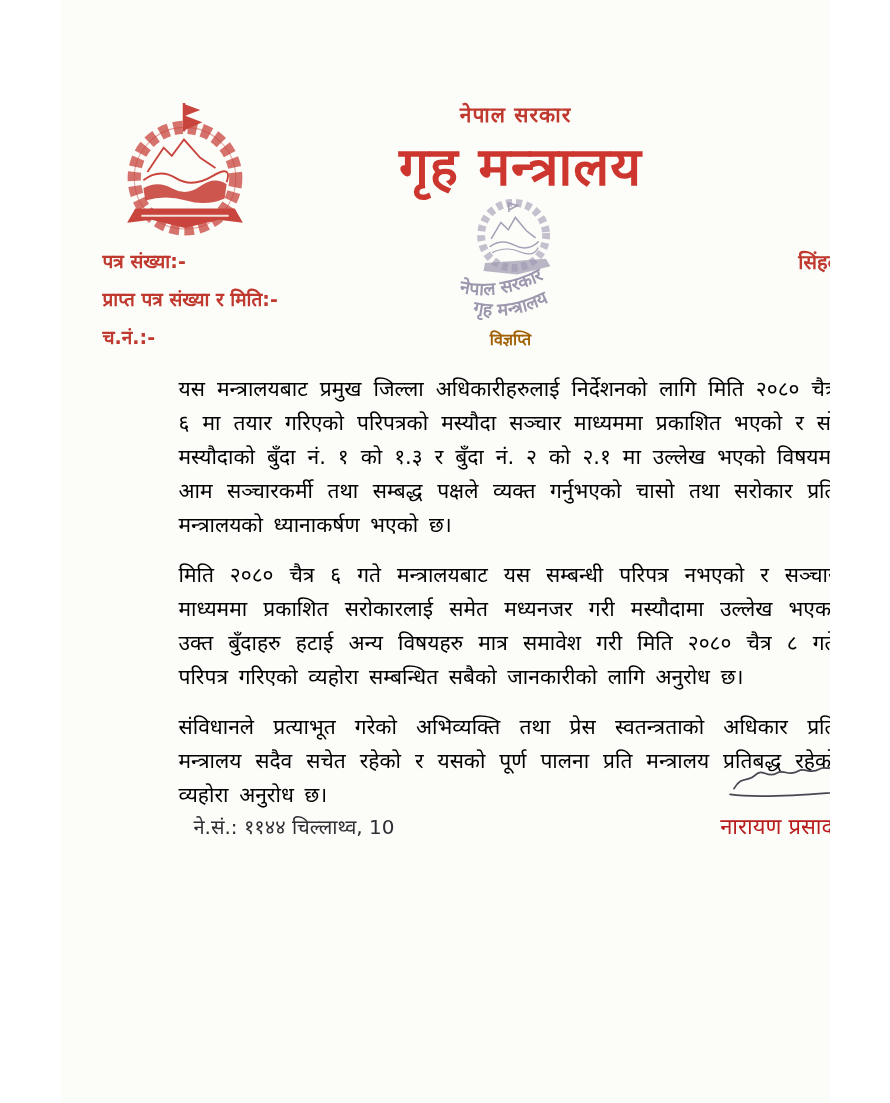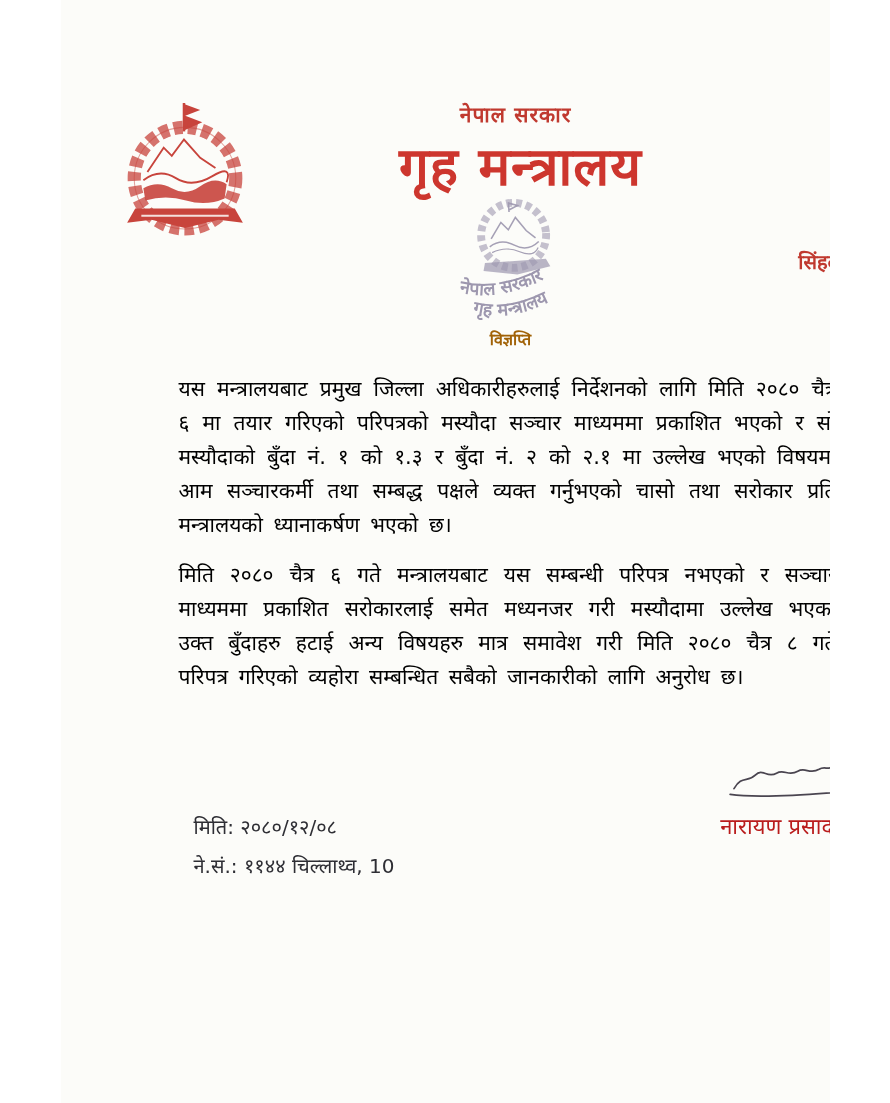--- a/index.html
+++ b/index.html
@@ -101,34 +101,39 @@
       <path id="stamp-arc2" d="M28,122 Q80,138 142,96"></path>
     </defs>
     <text font-size="18" fill="#8d86a2" font-weight="700">
       <textPath href="#stamp-arc1">नेपाल सरकार</textPath>
     </text>
     <text font-size="18" fill="#8d86a2" font-weight="700">
       <textPath href="#stamp-arc2">गृह मन्त्रालय</textPath>
     </text>
   </svg>
 
+  <div class="refs">
+    <div>पत्र संख्या:-</div>
+    <div>प्राप्त पत्र संख्या र मिति:-</div>
+    <div>च.नं.:-</div>
+  </div>
 
   <div class="address">
     <div>सिंहदरबार,</div>
   </div>
 
   <div class="notice-title">विज्ञप्ति</div>
 
   <div class="body-text">
     <p>यस मन्त्रालयबाट प्रमुख जिल्ला अधिकारीहरुलाई निर्देशनको लागि मिति २०८० चैत्र ६ मा तयार गरिएको परिपत्रको मस्यौदा सञ्चार माध्यममा प्रकाशित भएको र सो मस्यौदाको बुँदा नं. १ को १.३ र बुँदा नं. २ को २.१ मा उल्लेख भएको विषयमा आम सञ्चारकर्मी तथा सम्बद्ध पक्षले व्यक्त गर्नुभएको चासो तथा सरोकार प्रति मन्त्रालयको ध्यानाकर्षण भएको छ।</p>
     <p>मिति २०८० चैत्र ६ गते मन्त्रालयबाट यस सम्बन्धी परिपत्र नभएको र सञ्चार माध्यममा प्रकाशित सरोकारलाई समेत मध्यनजर गरी मस्यौदामा उल्लेख भएका उक्त बुँदाहरु हटाई अन्य विषयहरु मात्र समावेश गरी मिति २०८० चैत्र ८ गते परिपत्र गरिएको व्यहोरा सम्बन्धित सबैको जानकारीको लागि अनुरोध छ।</p>
+    <p>संविधानले प्रत्याभूत गरेको अभिव्यक्ति तथा प्रेस स्वतन्त्रताको अधिकार प्रति मन्त्रालय सदैव सचेत रहेको र यसको पूर्ण पालना प्रति मन्त्रालय प्रतिबद्ध रहेको व्यहोरा अनुरोध छ।</p>
   </div>
 
   <div class="date-block">
-    <div>मिति: २०८०/१२/०८</div>
     <div>ने.सं.: ११४४ चिल्लाथ्व, 10</div>
   </div>
 
   <div class="sign-block">
     <svg class="sign-script" viewBox="0 0 170 60" xmlns="http://www.w3.org/2000/svg">
       <g stroke="#4a4550" fill="none" stroke-width="1.8" stroke-linecap="round">
         <path d="M10,40 C18,26 24,34 32,26 C40,18 44,30 54,24 C62,19 66,28 76,22 C84,17 88,26 98,20 C104,16 108,22 114,16 C118,12 121,15 124,12"></path>
         <path d="M124,12 C122,4 130,1 129,12 C128,24 131,32 136,26"></path>
         <path d="M6,46 C40,51 115,44 152,41"></path>
       </g>

